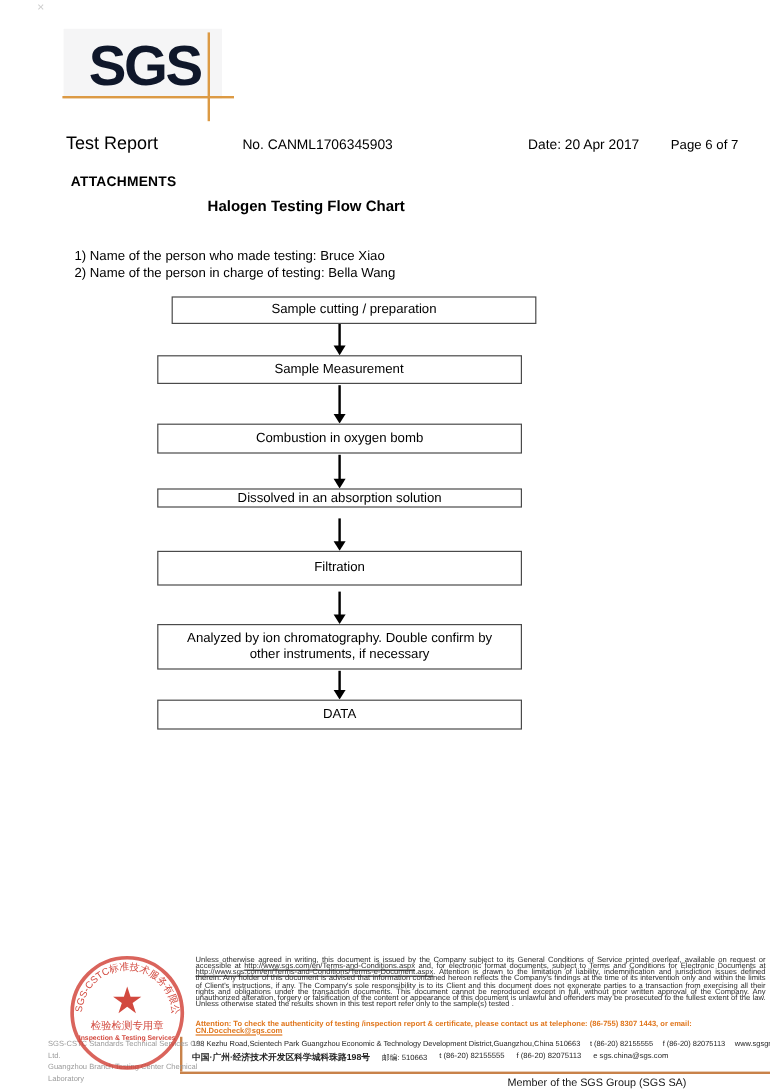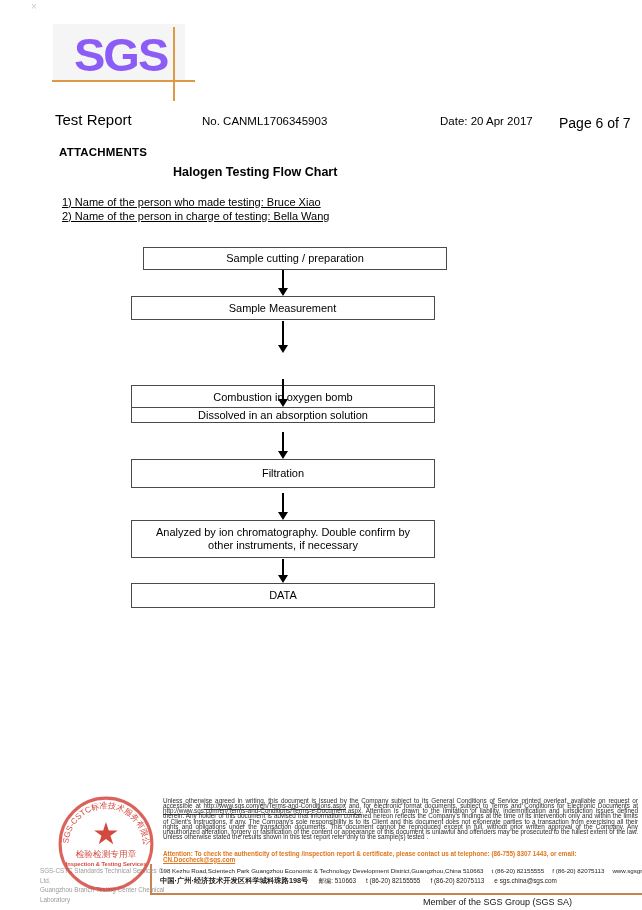--- a/index.html
+++ b/index.html
@@ -7,46 +7,46 @@
     position:relative; width:642px; height:910px; margin:0 auto;
     background:#ffffff; overflow:hidden;
     font-family:"Liberation Sans", sans-serif; color:#000;
   }
   .abs { position:absolute; }
 
   
   .corner-mark { left:31px; top:1px; font-size:10px; color:#cccccc; }
   .logo-bg { left:53px; top:24px; width:132px; height:58px; background:#f5f5f6; }
   .logo-text {
-    left:74px; top:30px; font-size:47px; font-weight:bold; color:#8b5cf6;
+    left:74px; top:30px; font-size:47px; font-weight:bold; color:#0f172a;
     letter-spacing:-2px; line-height:50px;
   }
   .crosshair-v { left:173px; top:27px; width:2px; height:74px; background:#dc9a44; }
   .crosshair-h { left:52px; top:80px; width:143px; height:2px; background:#dc9a44; }
 
   .report-title { left:55px; top:111px; font-size:15px; font-weight:normal; }
   .report-no   { left:202px; top:115px; font-size:11.5px; }
   .report-date { left:440px; top:115px; font-size:11.5px; }
-  .report-page { left:527px; top:115px; font-size:14px;padding-left:32px; }
+  .report-page { left:527px; top:115px; font-size:11px;padding-left:32px; }
 
   .attachments { left:59px; top:146px; font-size:11.5px; font-weight:bold; letter-spacing:.2px; }
   .chart-title { left:173px; top:165px; font-size:12.5px; font-weight:bold; }
 
-  .notes { left:62px; top:196px; font-size:11px; line-height:13.5px;text-decoration:underline; }
+  .notes { left:62px; top:208px; font-size:11px; line-height:13.5px; }
 
   
   .fbox {
     left:131px; width:304px; border:1px solid #4a4a4a; background:#fff;
     display:flex; align-items:center; justify-content:center;
     text-align:center; font-size:11px; line-height:13px; padding:0 14px;
     box-sizing:border-box;
   }
   .fb1 { top:247px; height:23px;margin-left:12px; }
   .fb2 { top:296px; height:24px;padding-left:13px; }
-  .fb3 { top:353px; height:25px;margin-top:32px; }
+  .fb3 { top:353px; height:25px; }
   .fb4 { top:407px; height:16px; }
   .fb5 { top:459px; height:29px; }
   .fb6 { top:520px; height:38px; }
   .fb7 { top:583px; height:25px; }
 
   .farrow { left:282px; width:2px; background:#000; }
   .farrow::after {
     content:""; position:absolute; bottom:-7px; left:-4px;
     border-left:5px solid transparent; border-right:5px solid transparent;
     border-top:8px solid #000;

